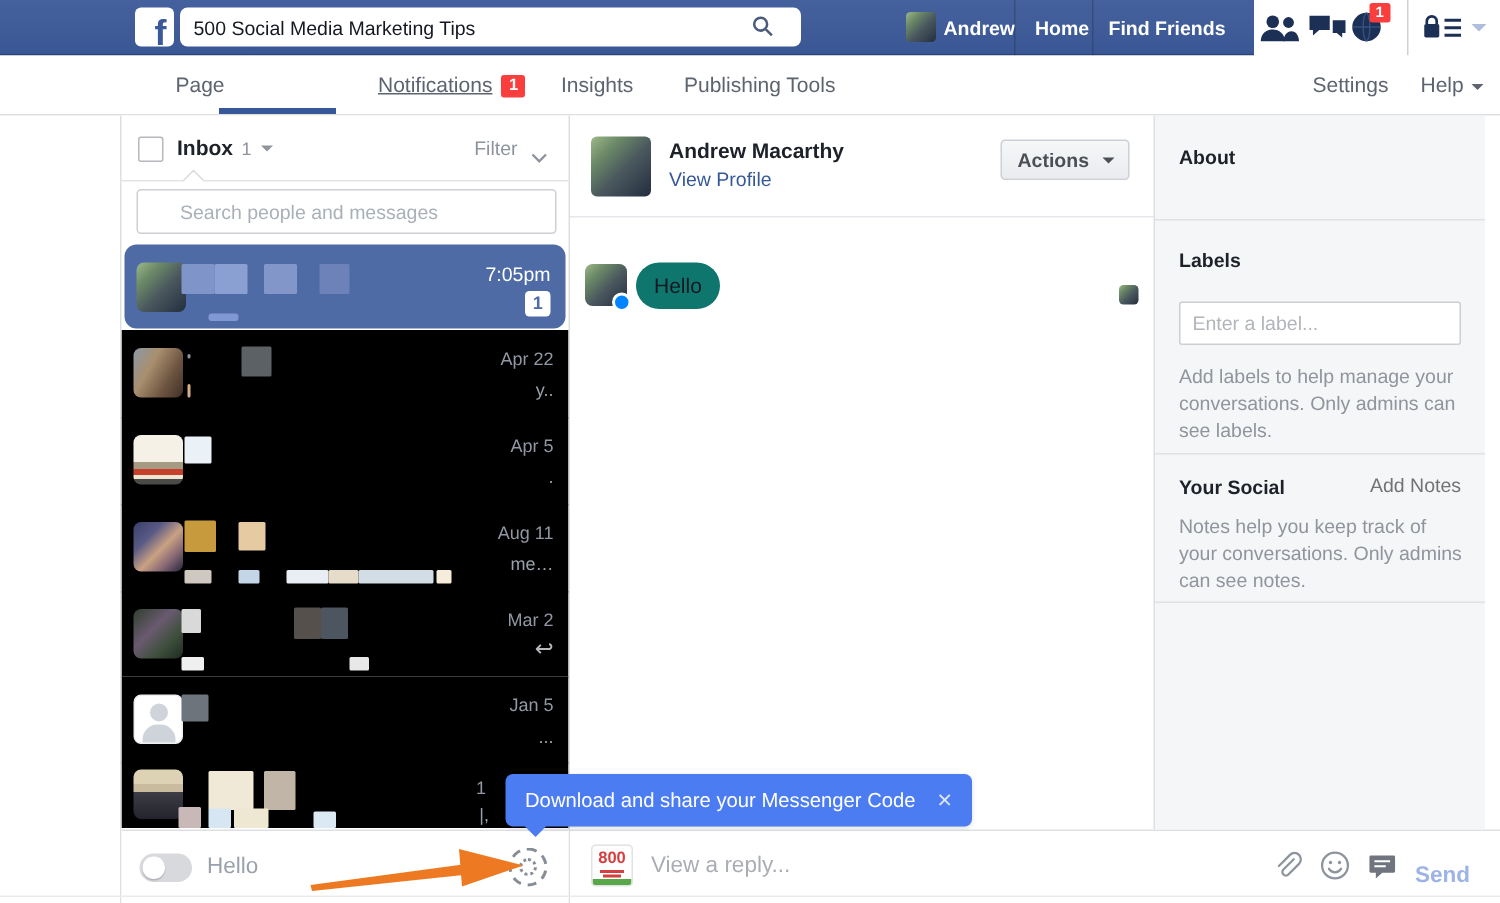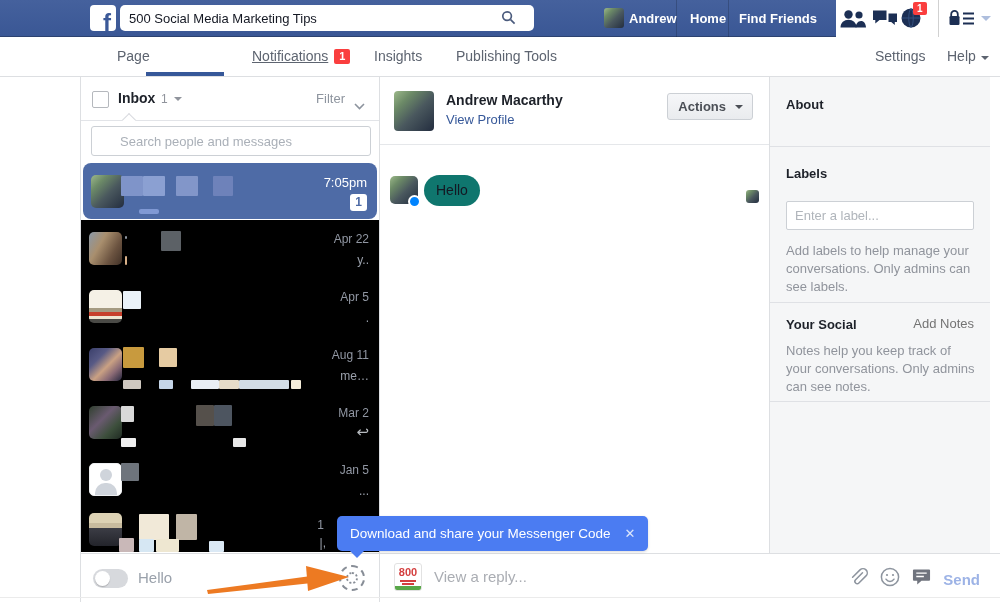--- a/index.html
+++ b/index.html
@@ -100,21 +100,21 @@
 
   
   .reply-bar{position:absolute;left:380px;top:553px;width:620px;height:49px;background:#fff;border-top:1px solid #dddfe2;box-sizing:border-box;}
   .logo500{position:absolute;left:14px;top:9px;width:28px;height:28px;background:#fff;border:1px solid #e2e2e2;border-radius:3px;
     box-sizing:border-box;text-align:center;overflow:hidden;cursor:default;}
   .logo500 .t{font-size:11px;font-weight:bold;color:#d43f3f;line-height:11px;margin-top:3px;}
   .logo500 .l1{width:16px;height:2px;background:#d43f3f;margin:2px auto 1px;}
   .logo500 .l2{width:12px;height:2px;background:#d43f3f;margin:0 auto;}
   .logo500 .g{position:absolute;left:0;bottom:0;width:100%;height:4px;background:#58a748;}
   .reply-placeholder{position:absolute;left:54px;top:14px;font-size:15px;color:#aaadb3;cursor:text;}
-  .reply-icons{position:absolute;right:20px;top:13px;display:flex;align-items:center;gap:12px;}
+  .reply-icons{position:absolute;right:20px;top:13px;display:flex;align-items:flex-end;gap:12px;}
   .reply-icons .ic{cursor:pointer;display:block;}
   .send-btn{font-size:15px;font-weight:bold;color:#9db3e6;cursor:default;background:none;border:none;padding:0;}
 
   
   .right-panel{position:absolute;left:770px;top:77px;width:220px;height:476px;background:#f5f6f7;box-sizing:border-box;}
   .rp-title{position:absolute;left:16px;font-size:13px;font-weight:bold;color:#1d2129;}
   .rp-text{position:absolute;left:16px;right:14px;font-size:13px;color:#90949c;line-height:1.4;}
   .rp-divider{position:absolute;left:0;right:0;height:1px;background:#dfe1e5;}
   .rp-input{position:absolute;left:16px;top:124px;width:188px;height:29px;border:1px solid #ccd0d5;border-radius:2px;
     background:#fff;font-size:13px;padding:0 8px;box-sizing:border-box;outline:none;}

